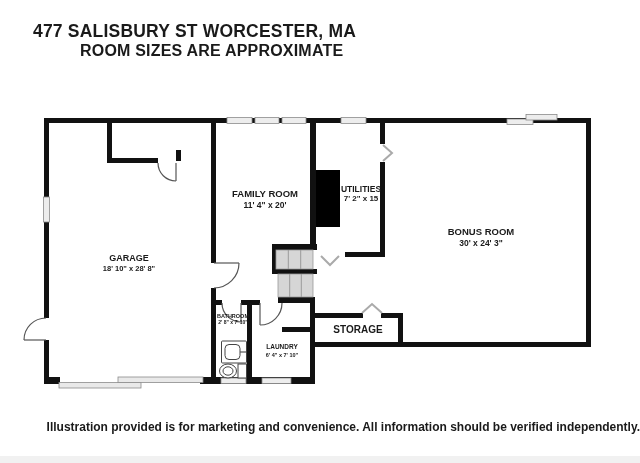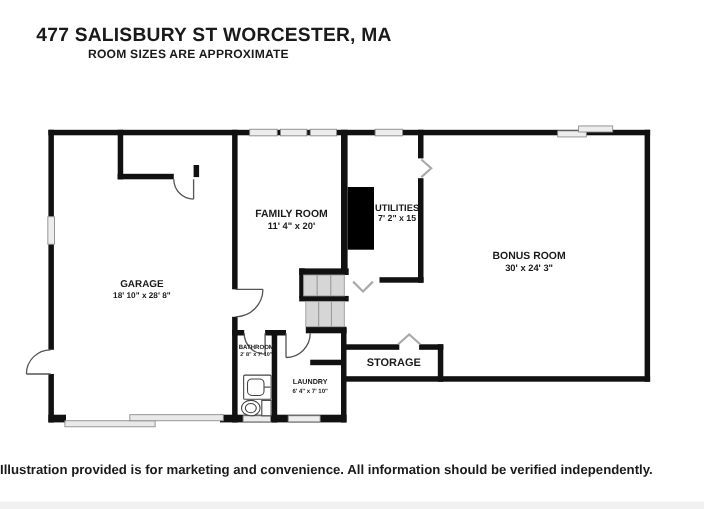--- a/index.html
+++ b/index.html
@@ -1,21 +1,21 @@
 <!DOCTYPE html>
 <html><head>
 <meta charset="utf-8">
 <style>
   html,body{margin:0;padding:0;background:#ffffff;}
   .page{position:relative;width:640px;height:463px;background:#ffffff;overflow:hidden;
         font-family:"Liberation Sans",sans-serif;color:#1a1a1a;}
   .hdr{position:absolute;left:33px;top:21px;font-weight:bold;}
   .hdr .line-big{font-size:17.5px;line-height:20px;letter-spacing:.2px;}
-  .hdr .line-small{font-size:11px;line-height:15px;margin-top:2px;letter-spacing:.2px;padding-left:47px;}
-  .ftr{position:absolute;left:0;top:420px;width:640px;text-align:left;
+  .hdr .line-small{font-size:16px;line-height:15px;margin-top:2px;letter-spacing:.2px;padding-left:47px;}
+  .ftr{position:absolute;left:0;top:420px;width:640px;text-align:right;
        font-weight:bold;font-size:12px;white-space:nowrap;}
   .btm-strip{position:absolute;left:0;bottom:0;width:640px;height:7px;background:#f1f1f1;}
   svg{position:absolute;left:0;top:0;}
   .w{fill:#111111;}
   .win{fill:#ededed;stroke:#8a8a8a;stroke-width:.8;}
   .gdoor{fill:#e9e9e9;stroke:#8a8a8a;stroke-width:.8;}
   .tread{fill:#d6d6d6;stroke:#9a9a9a;stroke-width:.8;}
   .tdiv{stroke:#9a9a9a;stroke-width:1;}
   .arc{fill:none;stroke:#555555;stroke-width:1.2;}
   .chev{fill:none;stroke:#aaaaaa;stroke-width:2;}

